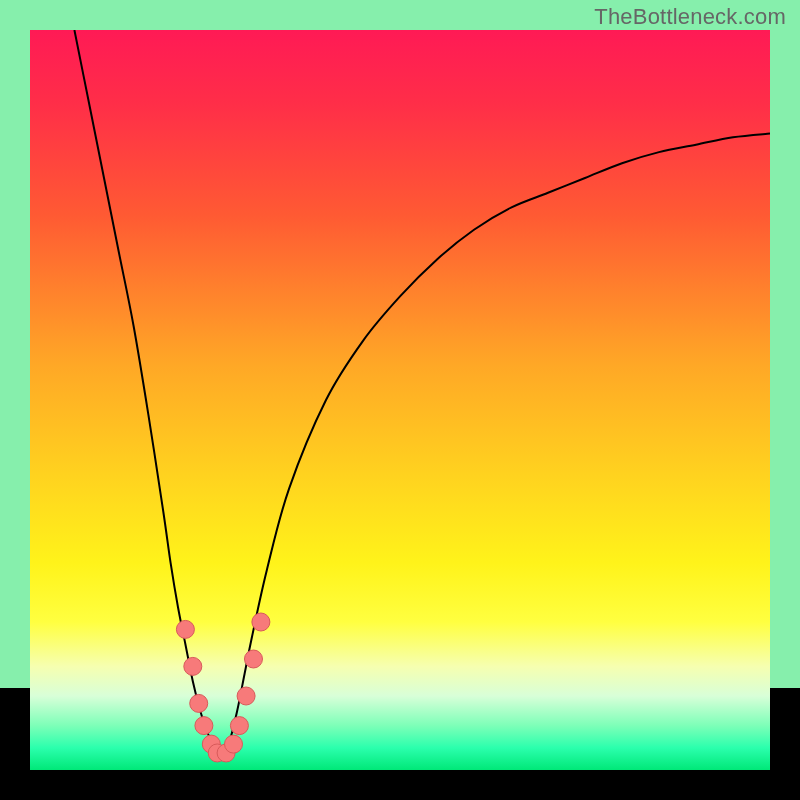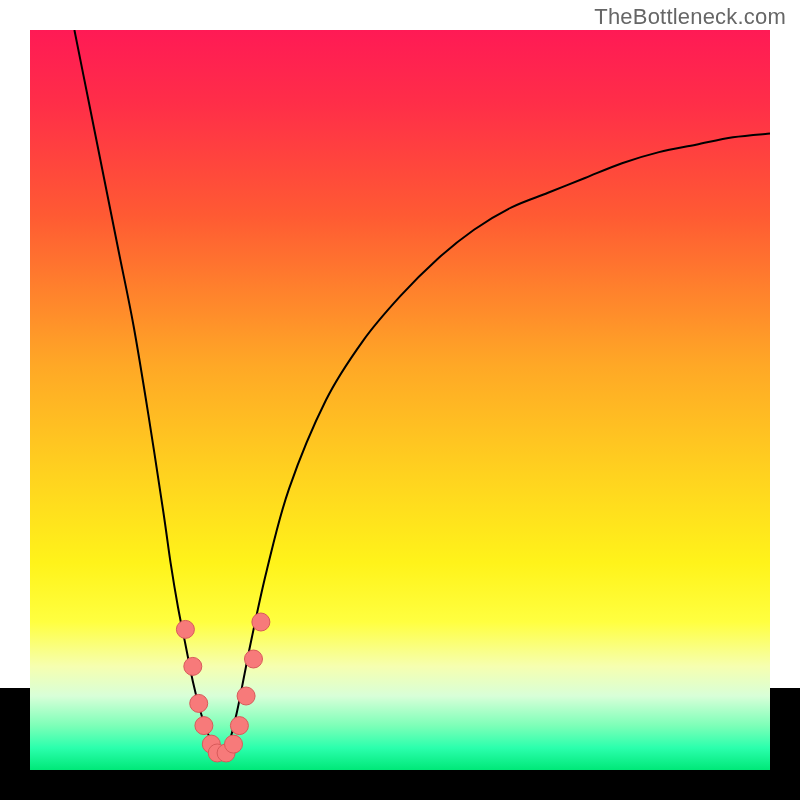--- a/index.html
+++ b/index.html
@@ -9,21 +9,21 @@
     height: 800px;
     overflow: hidden;
     background: #000;
     font-family: Arial, Helvetica, sans-serif;
   }
   .frame {
     position: absolute;
     top: 0; left: 0;
     width: 800px;
     height: 688px;
-    background: #ffffff;
+    background: #86efac;
   }
   .plot-area {
     position: absolute;
     top: 30px;
     left: 30px;
     width: 740px;
     height: 740px;
     overflow: hidden;
   }
   .gradient-bg {

